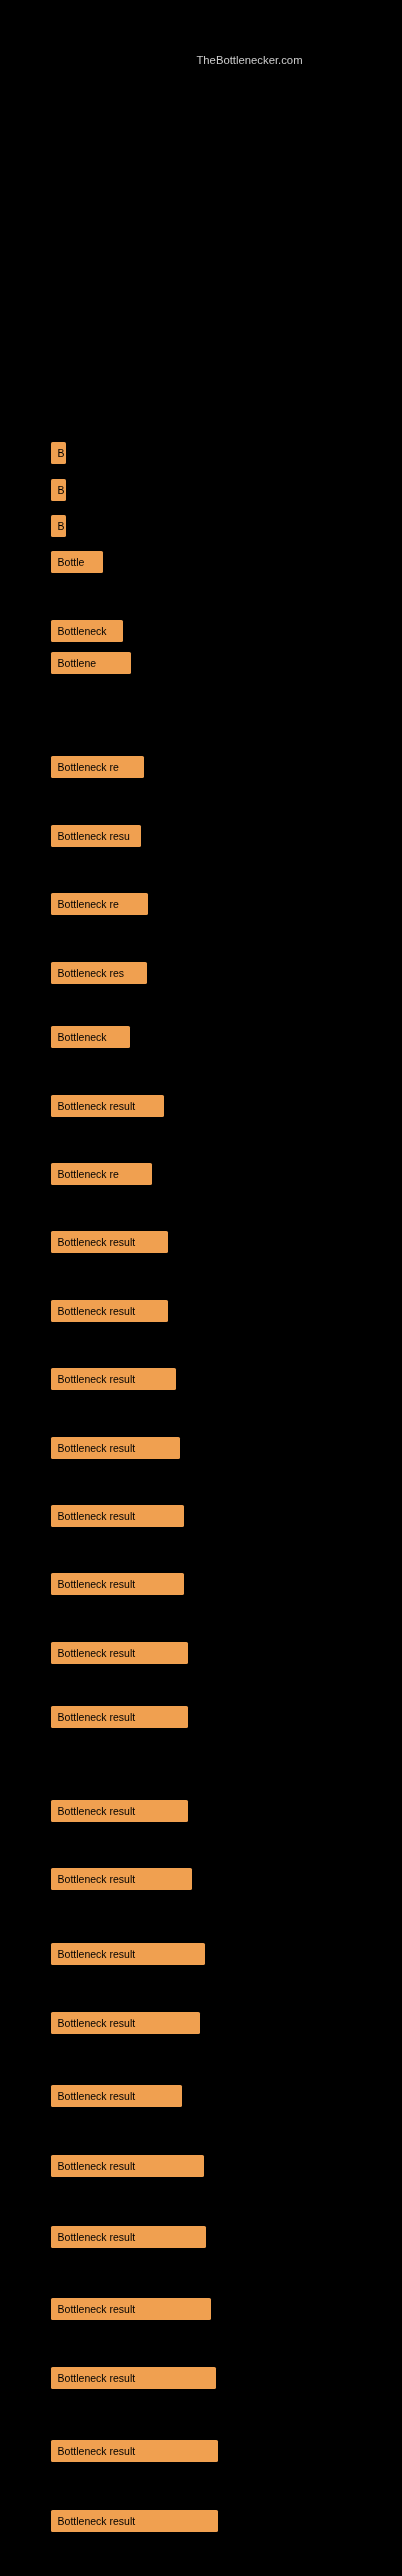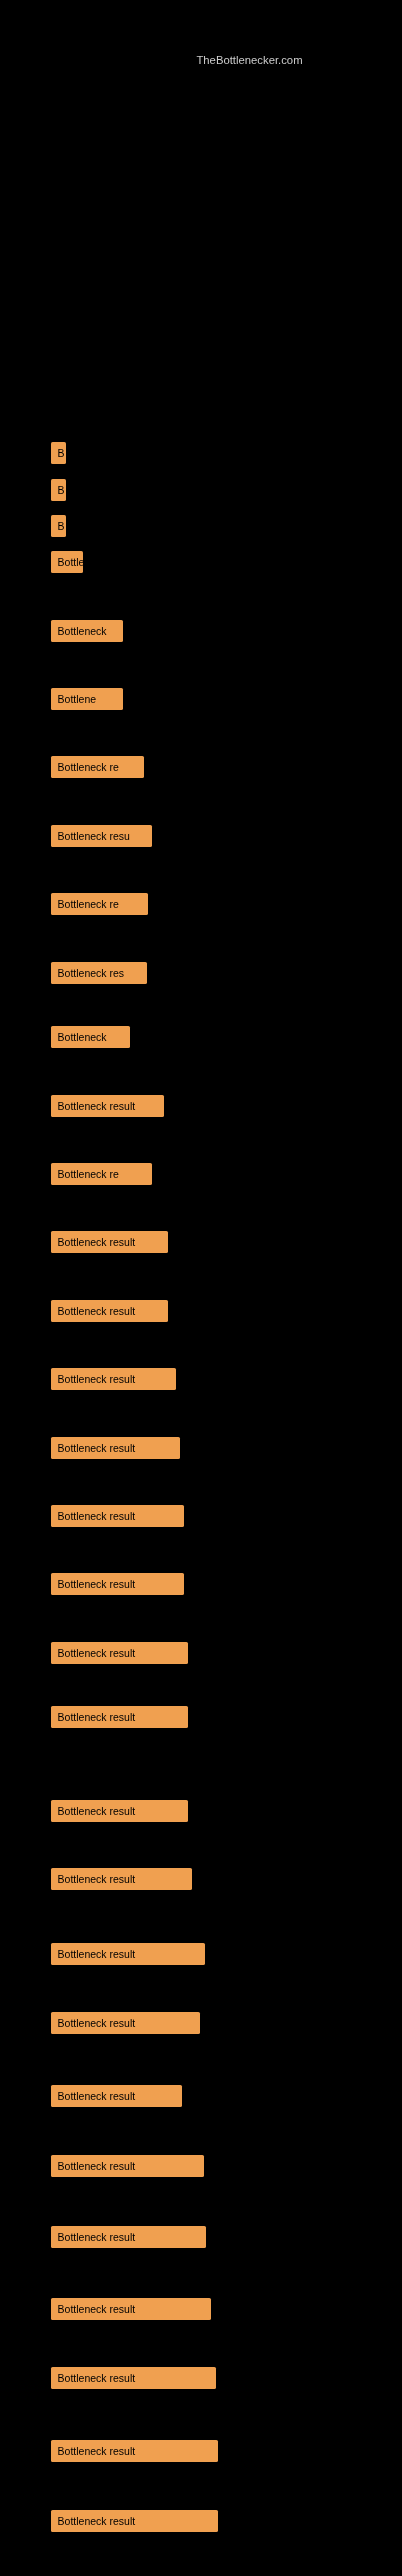--- a/index.html
+++ b/index.html
@@ -38,25 +38,25 @@
   </style>
 </head>
 <body>
 
 <span class="site-title">TheBottlenecker.com</span>
 
 <div id="items-container">
     <div class="bottleneck-item" style="top: 394px; width: 14.5px;">B</div>
     <div class="bottleneck-item" style="top: 431px; width: 14.5px;">B</div>
     <div class="bottleneck-item" style="top: 467px; width: 14.5px;">B</div>
-    <div class="bottleneck-item" style="top: 503px; width: 32px;">Bottle</div>
+    <div class="bottleneck-item" style="top: 503px; width: 52px;">Bottle</div>
     <div class="bottleneck-item" style="top: 572px; width: 72px;">Bottleneck</div>
-    <div class="bottleneck-item" style="top: 640px; width: 72px;">Bottlene</div>
+    <div class="bottleneck-item" style="top: 604px; width: 80px;">Bottlene</div>
     <div class="bottleneck-item" style="top: 708px; width: 93px;">Bottleneck re</div>
-    <div class="bottleneck-item" style="top: 777px; width: 101px;">Bottleneck resu</div>
+    <div class="bottleneck-item" style="top: 777px; width: 90px;">Bottleneck resu</div>
     <div class="bottleneck-item" style="top: 845px; width: 97px;">Bottleneck re</div>
     <div class="bottleneck-item" style="top: 914px; width: 96px;">Bottleneck res</div>
     <div class="bottleneck-item" style="top: 978px; width: 79px;">Bottleneck</div>
     <div class="bottleneck-item" style="top: 1047px; width: 113px;">Bottleneck result</div>
     <div class="bottleneck-item" style="top: 1115px; width: 101px;">Bottleneck re</div>
     <div class="bottleneck-item" style="top: 1183px; width: 117px;">Bottleneck result</div>
     <div class="bottleneck-item" style="top: 1252px; width: 117px;">Bottleneck result</div>
     <div class="bottleneck-item" style="top: 1320px; width: 125px;">Bottleneck result</div>
     <div class="bottleneck-item" style="top: 1389px; width: 129px;">Bottleneck result</div>
     <div class="bottleneck-item" style="top: 1457px; width: 133px;">Bottleneck result</div>

